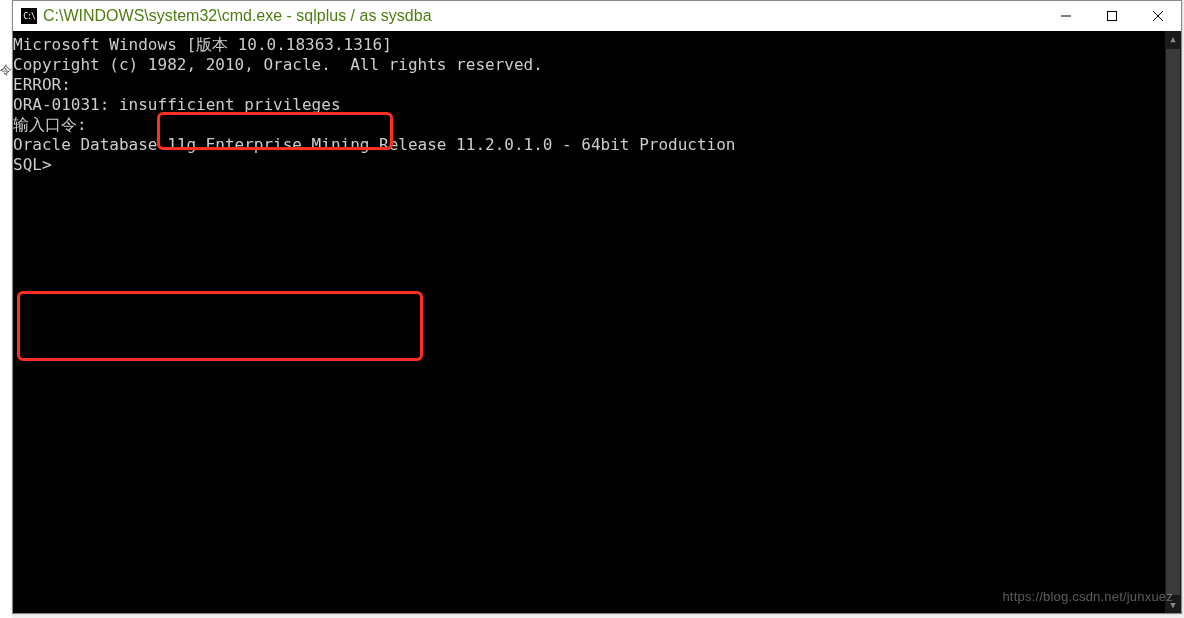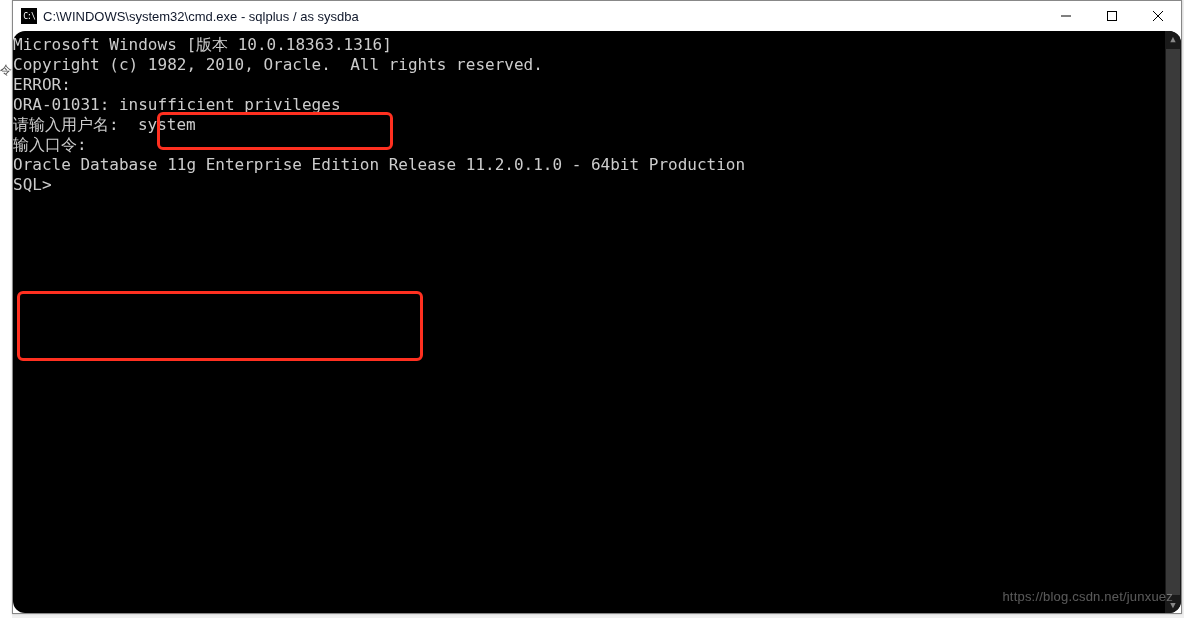--- a/index.html
+++ b/index.html
@@ -44,22 +44,22 @@
     width: 16px; height: 16px;
     margin: 0 6px 0 8px;
     background: #000;
     color:#fff;
     font-size:8px;
     font-family: monospace;
     display:flex;align-items:center;justify-content:center;
     letter-spacing:-1px;
   }
   .titlebar .title {
-    font-size: 13px;
-    color: #0f172a;
+    font-size: 16px;
+    color: #4d7c0f;
     flex: 1;
     white-space: nowrap;
   }
   .win-controls { display: flex; height: 100%; }
   .win-btn {
     width: 46px; height: 30px;
     display: flex; align-items: center; justify-content: center;
     color: #000;
   }
   .win-btn svg { width: 10px; height: 10px; }
@@ -68,21 +68,20 @@
     flex: 1;
     background: #000;
     color: #ccc;
     font-family: "NSimSun","SimSun","Consolas",monospace;
     font-size: 16px;
     line-height: 20px;
     padding: 4px 0 0 0;
     position: relative;
     overflow: hidden;
     letter-spacing: 0;
-    border-radius: 12px;
   }
   .console .line { white-space: pre; position: relative; padding-left:0px;}
 
   .highlight-box {
     position: absolute;
     border: 3px solid #ff3020;
     border-radius: 6px;
     pointer-events: none;
   }
   .hb1 { left: 144px; top: 81px; width: 236px; height: 38px; }
@@ -153,24 +152,23 @@
     <div class="line">Microsoft Windows [版本 10.0.18363.1316]</div>
     <div class="line"></div>
     <div class="line"></div>
     <div class="line"></div>
     <div class="line">Copyright (c) 1982, 2010, Oracle.  All rights reserved.</div>
     <div class="line"></div>
     <div class="line">ERROR:</div>
     <div class="line">ORA-01031: insufficient privileges</div>
     <div class="line"></div>
     <div class="line"></div>
-    <div class="line">请输入用户名:  system</div>
     <div class="line">输入口令:</div>
     <div class="line"></div>
-    <div class="line">Oracle Database 11g Enterprise Edition Release 11.2.0.1.0 - 64bit Production</div>
+    <div class="line">Oracle Database 11g Enterprise Mining Release 11.2.0.1.0 - 64bit Production</div>
     <div class="line"></div>
     <div class="line">SQL&gt;</div>
 
     <div class="highlight-box hb1"></div>
     <div class="highlight-box hb2"></div>
 
     <div class="scroll-track">
       <div class="scroll-arrow up">▲</div>
       <div class="scroll-thumb"></div>
       <div class="scroll-arrow down">▼</div>

